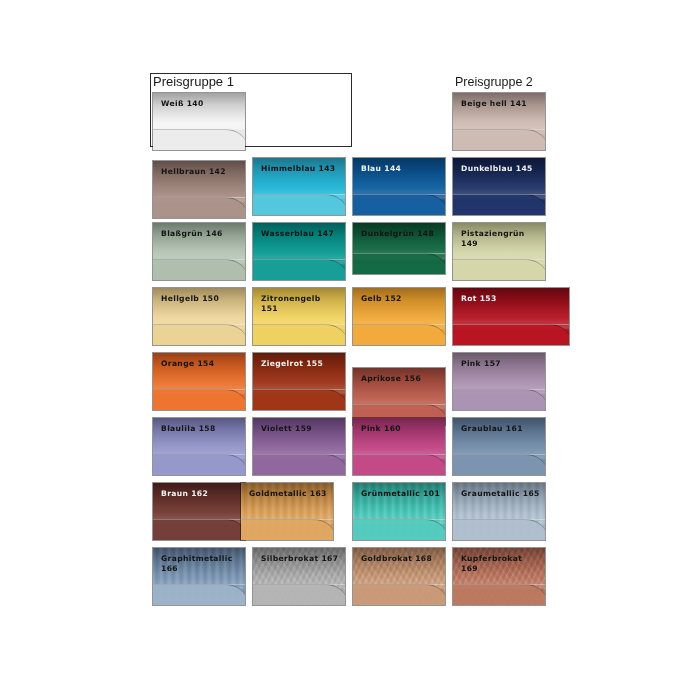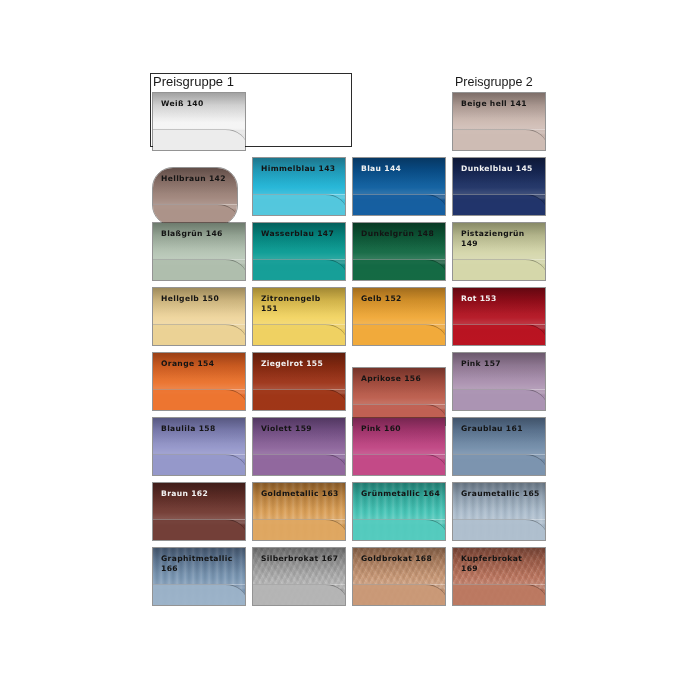--- a/index.html
+++ b/index.html
@@ -98,21 +98,21 @@
         <div class="flap" style="background: linear-gradient(rgb(237, 237, 237) 0%, rgb(237, 237, 237) 100%); opacity: 0.92;"></div>
         <div class="label">Weiß 140</div>
       </div>
       <div class="swatch" style="left: 452px; top: 92px; width: 94px; height: 59px;">
         <div class="base" style="background: linear-gradient(rgb(180, 158, 150) 0%, rgb(205, 185, 177) 45%, rgb(205, 185, 177) 62%, rgb(194, 173, 165) 64%, rgb(207, 189, 181) 100%);"></div>
         <div class="tex"></div>
         <div class="sheen"></div>
         <div class="flap" style="background: linear-gradient(rgb(207, 189, 181) 0%, rgb(207, 189, 181) 100%); opacity: 0.92;"></div>
         <div class="label">Beige hell 141</div>
       </div>
-      <div class="swatch" style="left: 152px; top: 167px; width: 86px; height: 59px; border-radius: 21px;">
+      <div class="swatch" style="left: 152px; top: 160px; width: 94px; height: 59px;">
         <div class="base" style="background: linear-gradient(rgb(140, 112, 104) 0%, rgb(158, 131, 121) 45%, rgb(158, 131, 121) 62%, rgb(165, 139, 128) 64%, rgb(173, 148, 138) 100%);"></div>
         <div class="tex"></div>
         <div class="sheen"></div>
         <div class="flap" style="background: linear-gradient(rgb(173, 148, 138) 0%, rgb(173, 148, 138) 100%); opacity: 0.92;"></div>
         <div class="label">Hellbraun 142</div>
       </div>
       <div class="swatch" style="left: 252px; top: 157px; width: 94px; height: 59px;">
         <div class="base" style="background: linear-gradient(rgb(42, 168, 200) 0%, rgb(30, 180, 214) 45%, rgb(30, 180, 214) 62%, rgb(52, 187, 216) 64%, rgb(85, 200, 222) 100%);"></div>
         <div class="tex"></div>
         <div class="sheen"></div>
@@ -140,21 +140,21 @@
         <div class="flap" style="background: linear-gradient(rgb(176, 191, 174) 0%, rgb(176, 191, 174) 100%); opacity: 0.92;"></div>
         <div class="label">Blaßgrün 146</div>
       </div>
       <div class="swatch" style="left: 252px; top: 222px; width: 94px; height: 59px;">
         <div class="base" style="background: linear-gradient(rgb(4, 138, 132) 0%, rgb(6, 154, 146) 45%, rgb(6, 154, 146) 62%, rgb(3, 132, 126) 64%, rgb(23, 160, 153) 100%);"></div>
         <div class="tex"></div>
         <div class="sheen"></div>
         <div class="flap" style="background: linear-gradient(rgb(23, 160, 153) 0%, rgb(23, 160, 153) 100%); opacity: 0.92;"></div>
         <div class="label">Wasserblau 147</div>
       </div>
-      <div class="swatch" style="left: 352px; top: 222px; width: 94px; height: 59px;">
+      <div class="swatch" style="left: 352px; top: 222px; width: 94px; height: 53px;">
         <div class="base" style="background: linear-gradient(rgb(12, 83, 52) 0%, rgb(15, 102, 64) 45%, rgb(15, 102, 64) 62%, rgb(11, 79, 49) 64%, rgb(21, 107, 69) 100%);"></div>
         <div class="tex"></div>
         <div class="sheen"></div>
         <div class="flap" style="background: linear-gradient(rgb(21, 107, 69) 0%, rgb(21, 107, 69) 100%); opacity: 0.92;"></div>
         <div class="label">Dunkelgrün 148</div>
       </div>
       <div class="swatch" style="left: 452px; top: 222px; width: 94px; height: 59px;">
         <div class="base" style="background: linear-gradient(rgb(195, 198, 148) 0%, rgb(211, 213, 168) 45%, rgb(211, 213, 168) 62%, rgb(203, 206, 157) 64%, rgb(214, 216, 171) 100%);"></div>
         <div class="tex"></div>
         <div class="sheen"></div>
@@ -175,21 +175,21 @@
         <div class="flap" style="background: linear-gradient(rgb(240, 210, 99) 0%, rgb(240, 210, 99) 100%); opacity: 0.92;"></div>
         <div class="label">Zitronengelb 151</div>
       </div>
       <div class="swatch" style="left: 352px; top: 287px; width: 94px; height: 59px;">
         <div class="base" style="background: linear-gradient(rgb(232, 156, 42) 0%, rgb(240, 167, 52) 45%, rgb(240, 167, 52) 62%, rgb(233, 156, 40) 64%, rgb(242, 171, 60) 100%);"></div>
         <div class="tex"></div>
         <div class="sheen"></div>
         <div class="flap" style="background: linear-gradient(rgb(242, 171, 60) 0%, rgb(242, 171, 60) 100%); opacity: 0.92;"></div>
         <div class="label">Gelb 152</div>
       </div>
-      <div class="swatch lt" style="left: 452px; top: 287px; width: 94px; height: 59px;">
+      <div class="swatch lt" style="left: 452px; top: 287px; width: 118px; height: 59px;">
         <div class="base" style="background: linear-gradient(rgb(143, 11, 24) 0%, rgb(179, 18, 32) 45%, rgb(179, 18, 32) 62%, rgb(157, 13, 26) 64%, rgb(187, 20, 34) 100%);"></div>
         <div class="tex"></div>
         <div class="sheen"></div>
         <div class="flap" style="background: linear-gradient(rgb(187, 20, 34) 0%, rgb(187, 20, 34) 100%); opacity: 0.92;"></div>
         <div class="label">Rot 153</div>
       </div>
       <div class="swatch" style="left: 152px; top: 352px; width: 94px; height: 59px;">
         <div class="base" style="background: linear-gradient(rgb(221, 92, 32) 0%, rgb(234, 111, 40) 45%, rgb(234, 111, 40) 62%, rgb(227, 98, 31) 64%, rgb(238, 118, 49) 100%);"></div>
         <div class="tex"></div>
         <div class="sheen"></div>
@@ -245,33 +245,33 @@
         <div class="flap" style="background: linear-gradient(rgb(125, 149, 176) 0%, rgb(125, 149, 176) 100%); opacity: 0.92;"></div>
         <div class="label">Graublau 161</div>
       </div>
       <div class="swatch lt" style="left: 152px; top: 482px; width: 94px; height: 59px;">
         <div class="base" style="background: linear-gradient(rgb(92, 42, 36) 0%, rgb(112, 55, 47) 45%, rgb(112, 55, 47) 62%, rgb(99, 48, 42) 64%, rgb(116, 64, 57) 100%);"></div>
         <div class="tex"></div>
         <div class="sheen"></div>
         <div class="flap" style="background: linear-gradient(rgb(116, 64, 57) 0%, rgb(116, 64, 57) 100%); opacity: 0.92;"></div>
         <div class="label">Braun 162</div>
       </div>
-      <div class="swatch metallic" style="left: 252px; top: 482px; width: 94px; height: 59px;">
+      <div class="swatch metallic" style="left: 240px; top: 482px; width: 94px; height: 59px;">
         <div class="base" style="background: linear-gradient(rgb(196, 130, 56) 0%, rgb(216, 154, 78) 45%, rgb(216, 154, 78) 62%, rgb(203, 141, 65) 64%, rgb(224, 168, 98) 100%);"></div>
         <div class="tex"></div>
         <div class="sheen"></div>
         <div class="flap" style="background: linear-gradient(rgb(224, 168, 98) 0%, rgb(224, 168, 98) 100%); opacity: 0.92;"></div>
         <div class="label">Goldmetallic 163</div>
       </div>
       <div class="swatch metallic" style="left: 352px; top: 482px; width: 94px; height: 59px;">
         <div class="base" style="background: linear-gradient(rgb(47, 179, 164) 0%, rgb(61, 194, 179) 45%, rgb(61, 194, 179) 62%, rgb(52, 184, 169) 64%, rgb(85, 204, 191) 100%);"></div>
         <div class="tex"></div>
         <div class="sheen"></div>
         <div class="flap" style="background: linear-gradient(rgb(85, 204, 191) 0%, rgb(85, 204, 191) 100%); opacity: 0.92;"></div>
-        <div class="label">Grünmetallic 164</div>
+        <div class="label">Grünmetallic 101</div>
       </div>
       <div class="swatch metallic" style="left: 452px; top: 482px; width: 94px; height: 59px;">
         <div class="base" style="background: linear-gradient(rgb(147, 167, 187) 0%, rgb(166, 184, 201) 45%, rgb(166, 184, 201) 62%, rgb(156, 175, 193) 64%, rgb(176, 192, 207) 100%);"></div>
         <div class="tex"></div>
         <div class="sheen"></div>
         <div class="flap" style="background: linear-gradient(rgb(176, 192, 207) 0%, rgb(176, 192, 207) 100%); opacity: 0.92;"></div>
         <div class="label">Graumetallic 165</div>
       </div>
       <div class="swatch metallic" style="left: 152px; top: 547px; width: 94px; height: 59px;">
         <div class="base" style="background: linear-gradient(rgb(94, 120, 153) 0%, rgb(114, 144, 174) 45%, rgb(114, 144, 174) 62%, rgb(103, 132, 164) 64%, rgb(157, 180, 202) 100%);"></div>

